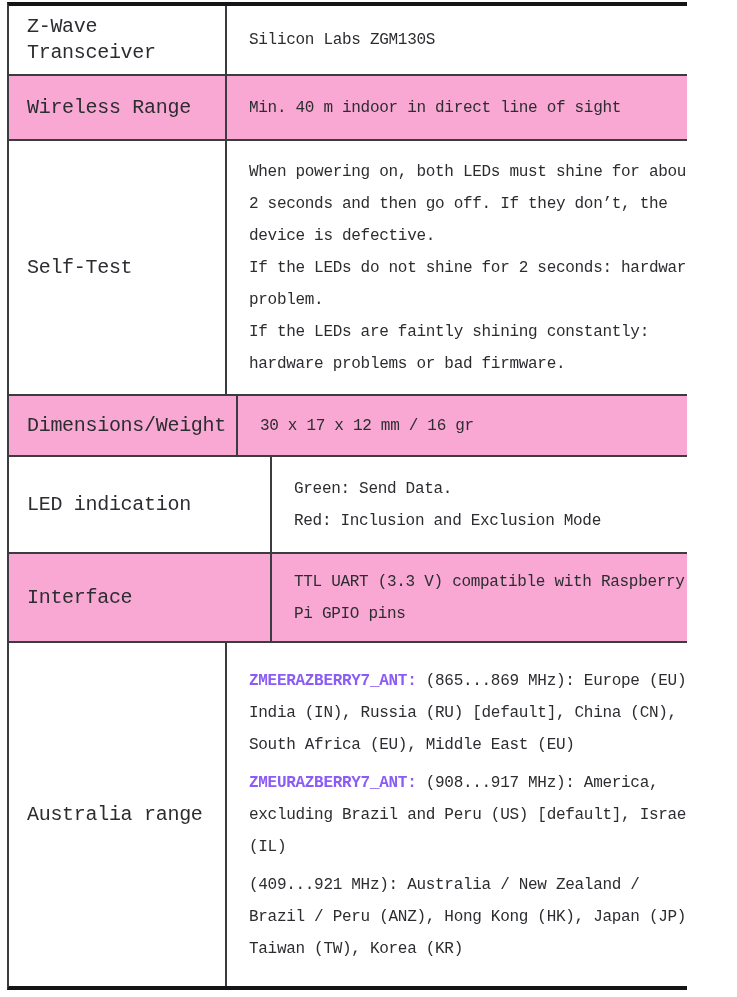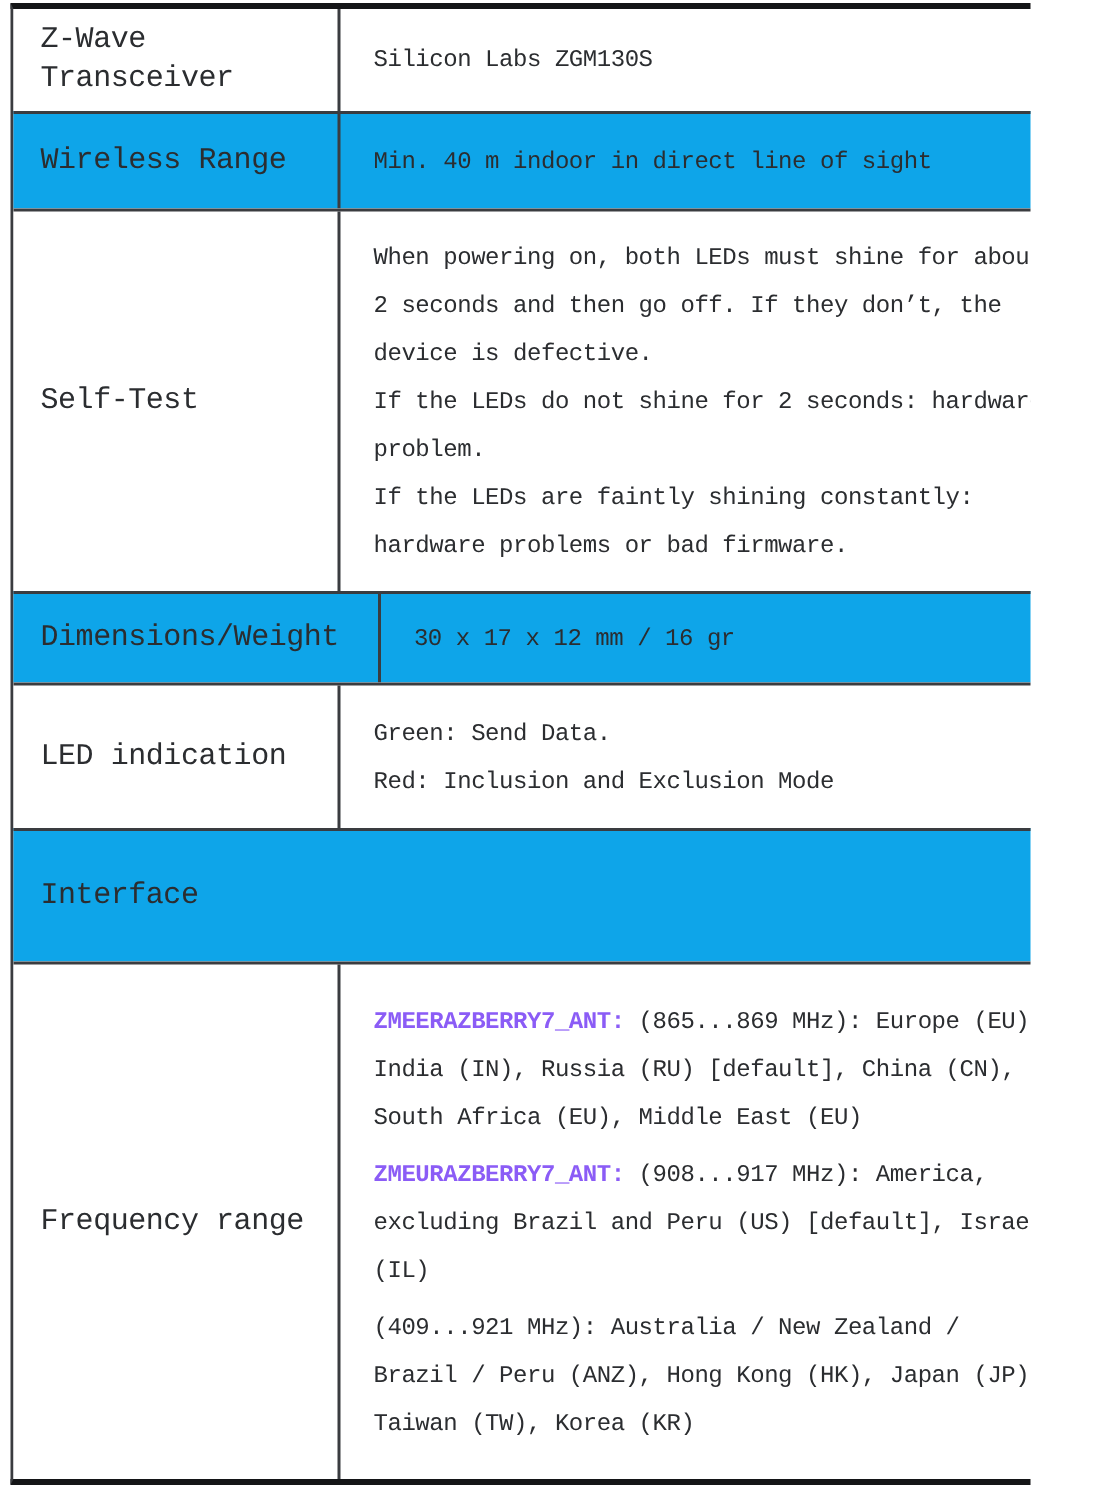--- a/index.html
+++ b/index.html
@@ -32,27 +32,27 @@
   }
   .row {
     display: flex;
     align-items: stretch;
     background: #ffffff;
   }
   .row + .row {
     border-top: 2px solid #3a3c40;
   }
   .row.shaded {
-    background: #0ea5e9;
+    background: #f9a8d4;
   }
   .row:nth-child(1) { min-height: 56px; }
   .row:nth-child(2) { min-height: 63px; }
   .row:nth-child(3) { min-height: 253px; }
-  .row:nth-child(4) { min-height: 59px; gap: 16px; }
-  .row:nth-child(5) { min-height: 95px; }
+  .row:nth-child(4) { min-height: 59px; }
+  .row:nth-child(5) { min-height: 95px; gap: 45px; }
   .row:nth-child(6) { min-height: 87px; gap: 45px; }
   .row:nth-child(7) { flex: 1 1 auto; }
   .cell {
     box-sizing: border-box;
   }
   .cell.label {
     flex: 0 0 216px;
     display: flex;
     align-items: center;
     padding: 8px 10px 8px 18px;
@@ -134,25 +134,28 @@
     <div class="cell value">
           <p class="para">Green: Send Data.</p>
           <p class="para">Red: Inclusion and Exclusion Mode</p>
         </div>
   </div>
 
   <div class="row shaded">
     <div class="cell label">
       <span>Interface</span>
     </div>
+    <div class="cell value">
+          <p class="para">TTL UART (3.3 V) compatible with Raspberry Pi GPIO pins</p>
+        </div>
   </div>
 
   <div class="row spaced">
     <div class="cell label">
-      <span>Frequency range</span>
+      <span>Australia range</span>
     </div>
     <div class="cell value">
           <p class="para"><b>ZMEERAZBERRY7_ANT:</b><span> (865...869 MHz): Europe (EU), India (IN), Russia (RU) [default], China (CN), South Africa (EU), Middle East (EU)</span></p>
           <p class="para"><b>ZMEURAZBERRY7_ANT:</b><span> (908...917 MHz): America, excluding Brazil and Peru (US) [default], Israel (IL)</span></p>
           <p class="para">(409...921 MHz): Australia / New Zealand / Brazil / Peru (ANZ), Hong Kong (HK), Japan (JP), Taiwan (TW), Korea (KR)</p>
         </div>
   </div>
 </div>
 </div>
 

